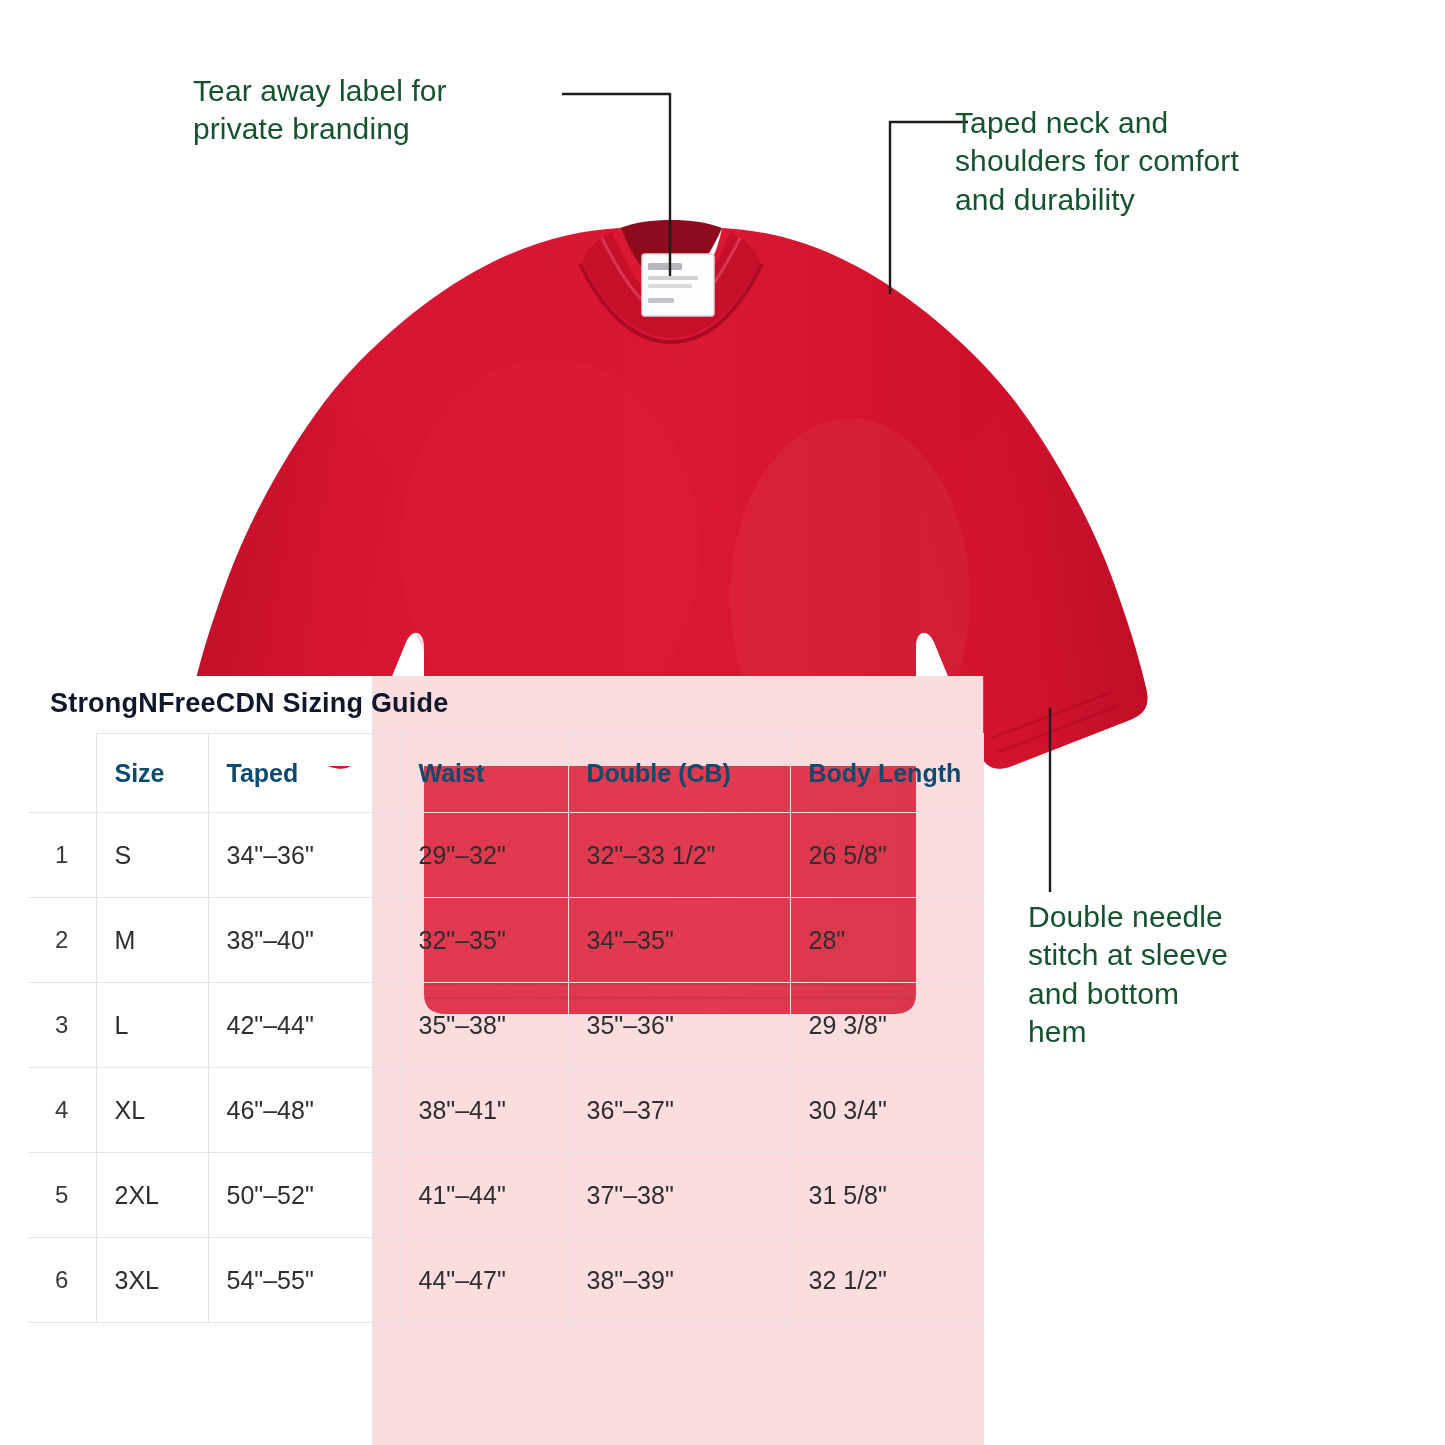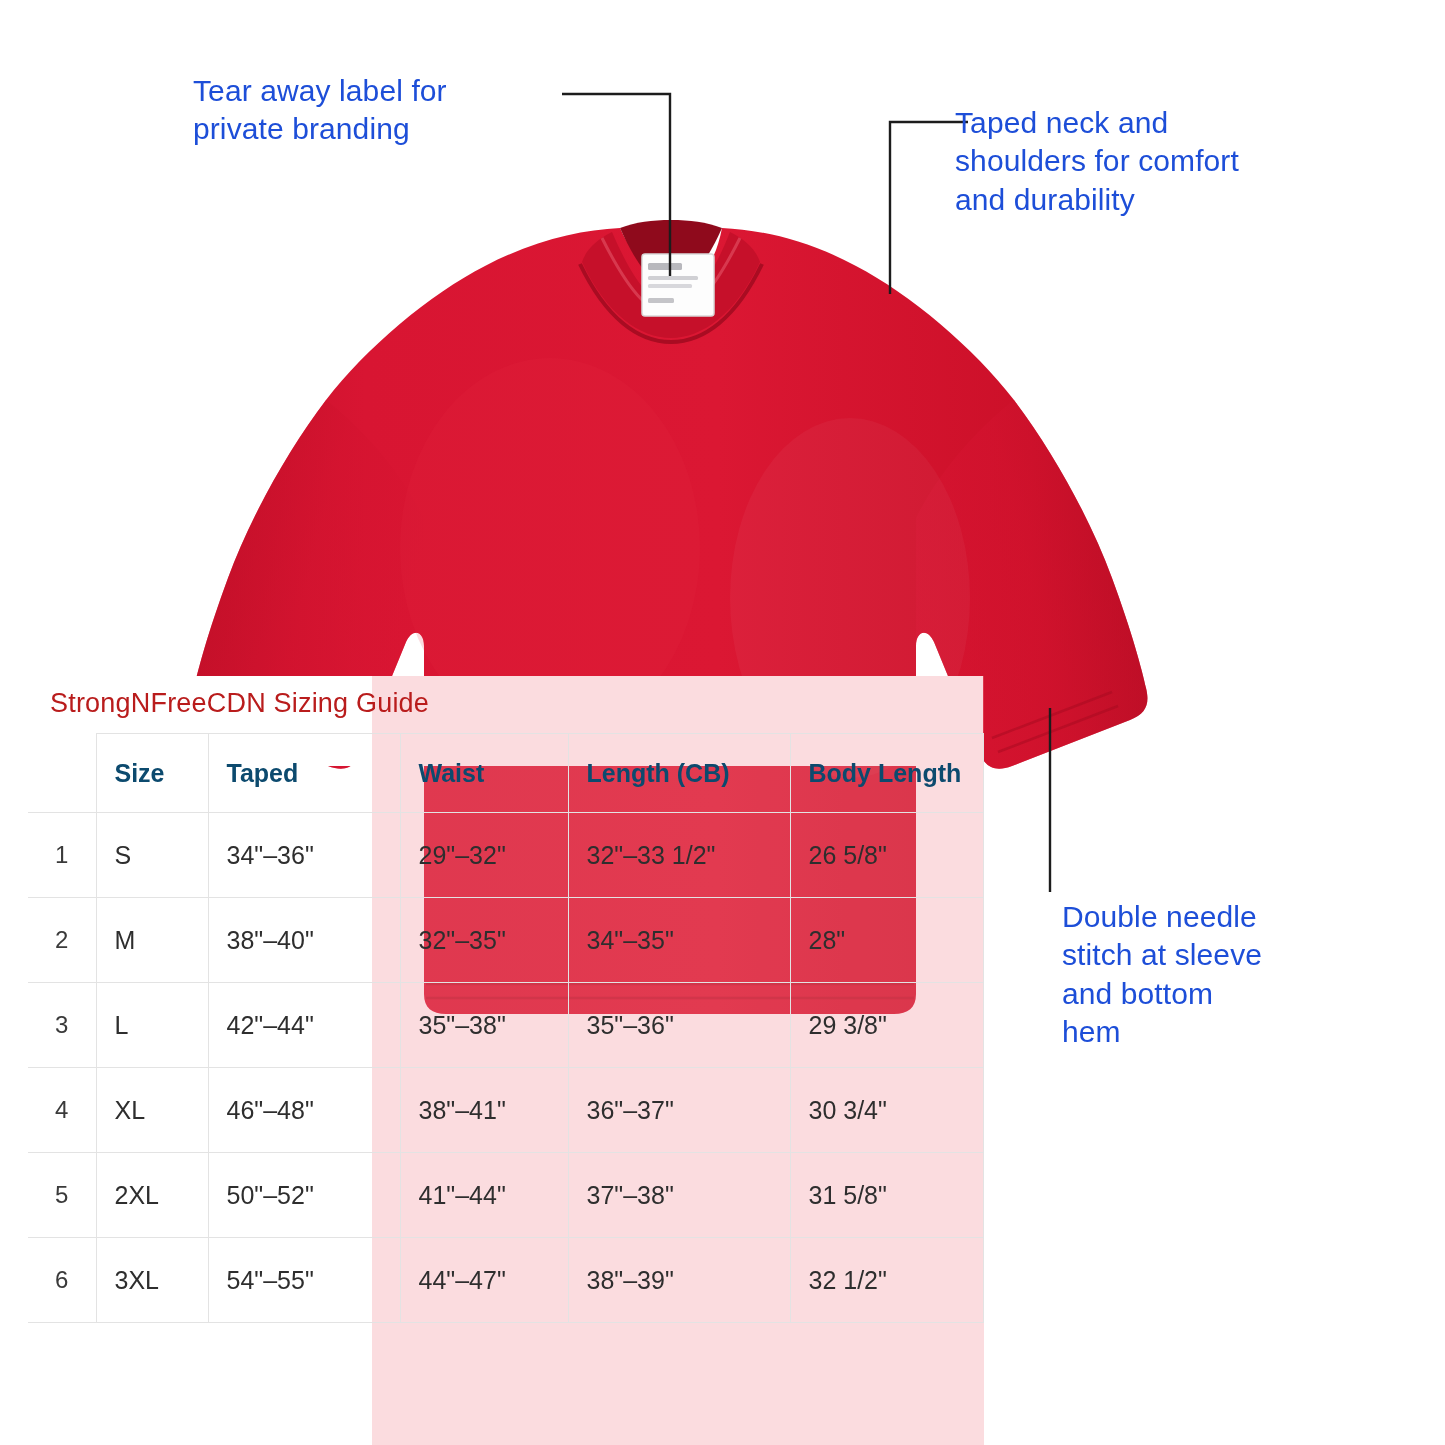--- a/index.html
+++ b/index.html
@@ -31,43 +31,43 @@
     width: 1040px;
     height: 800px;
   }
   .shirt-svg { display: block; width: 100%; height: 100%; }
 
   
   .callout {
     position: absolute;
     font-size: 30px;
     line-height: 1.28;
-    color: #1d4ed8;
+    color: #14532d;
     letter-spacing: 0.1px;
     white-space: pre-line;
   }
   #callout-tearaway { left: 193px; top: 72px; width: 430px; }
   #callout-taped    { left: 955px; top: 104px; width: 430px; }
-  #callout-stitch   { left: 1028px; top: 898px; width: 330px; margin-left: 34px; }
+  #callout-stitch   { left: 1028px; top: 898px; width: 330px; }
 
   
   .leader { position: absolute; }
   .leader svg { display: block; overflow: visible; }
 
   
   #sizing-guide {
     position: absolute;
     left: 28px;
     top: 676px;
     width: 955px;
   }
   #sizing-title {
     font-size: 27px;
-    font-weight: normal;
-    color: #b91c1c;
+    font-weight: bold;
+    color: #0f172a;
     padding: 12px 0 14px 22px;
     letter-spacing: 0.2px;
   }
   table.size-table {
     border-collapse: collapse;
     width: 955px;
     table-layout: fixed;
   }
   table.size-table col.c-idx   { width: 68px; }
   table.size-table col.c-size  { width: 112px; }
@@ -259,21 +259,21 @@
         <col class="c-waist">
           <col class="c-slv">
           <col class="c-body">
       </colgroup>
       <thead>
         <tr>
           <th class="idx-head"></th>
           <th>Size</th>
           <th>Taped</th>
           <th>Waist</th>
-          <th>Length (CB)</th>
+          <th>Double (CB)</th>
           <th>Body Length</th>
         </tr>
       </thead>
       <tbody>
         <tr>
           <td class="idx-cell">1</td>
           <td>S</td>
           <td>34"–36"</td>
           <td>29"–32"</td>
           <td>32"–33 1/2"</td>

